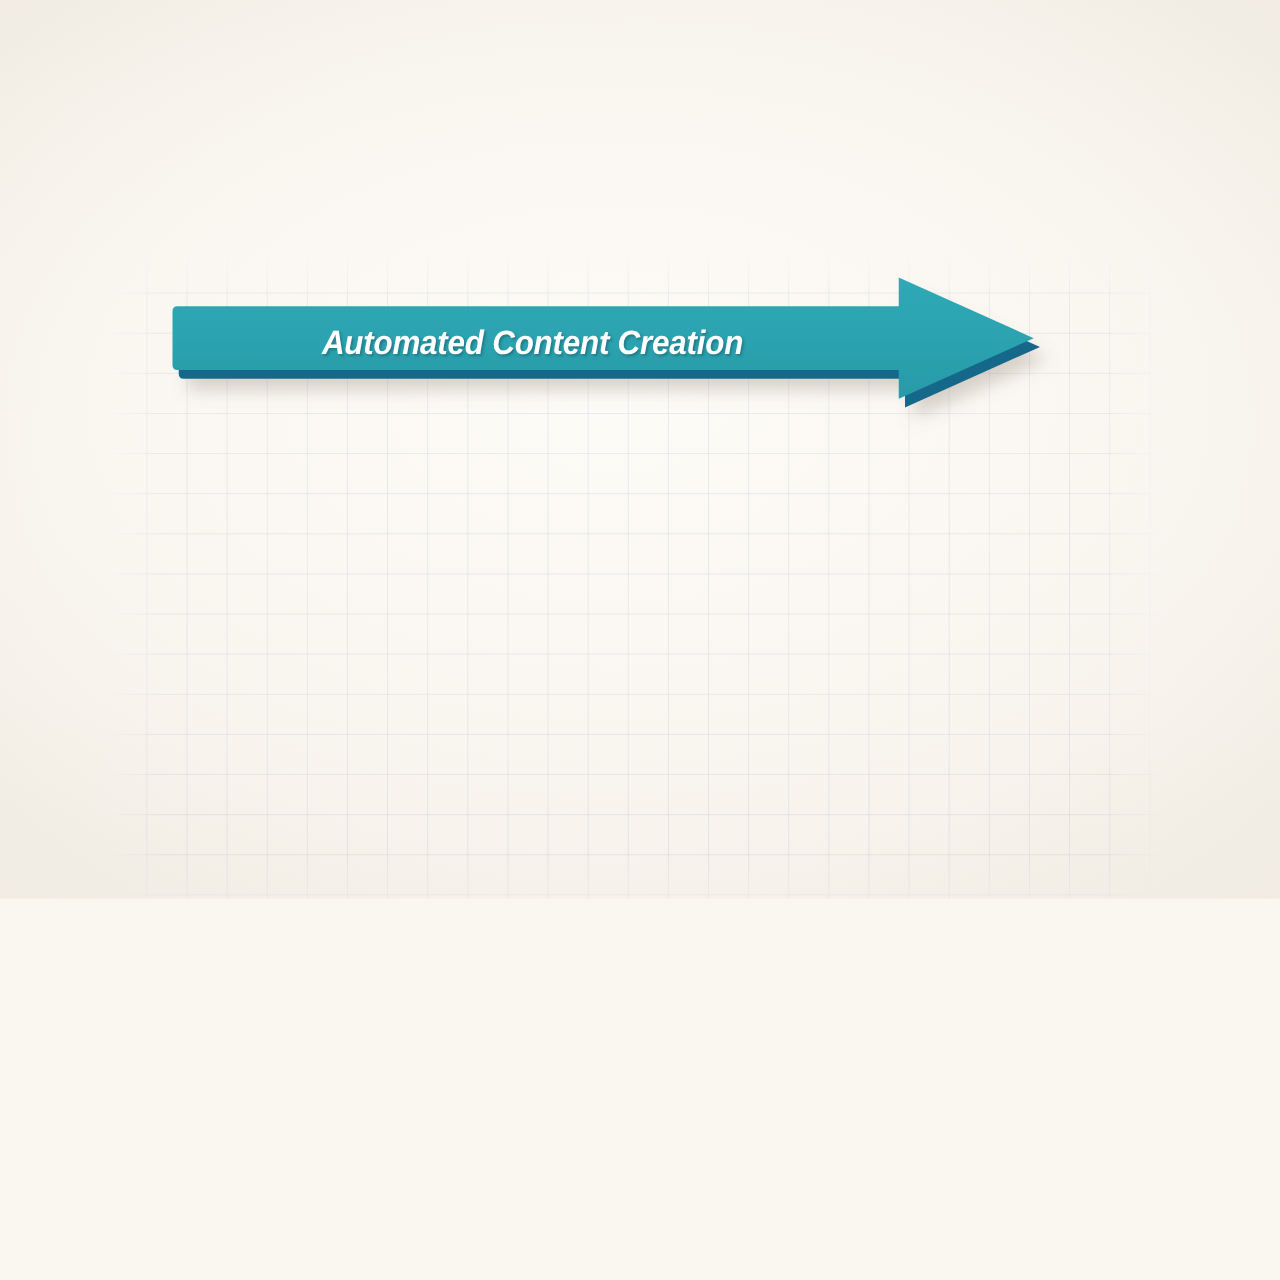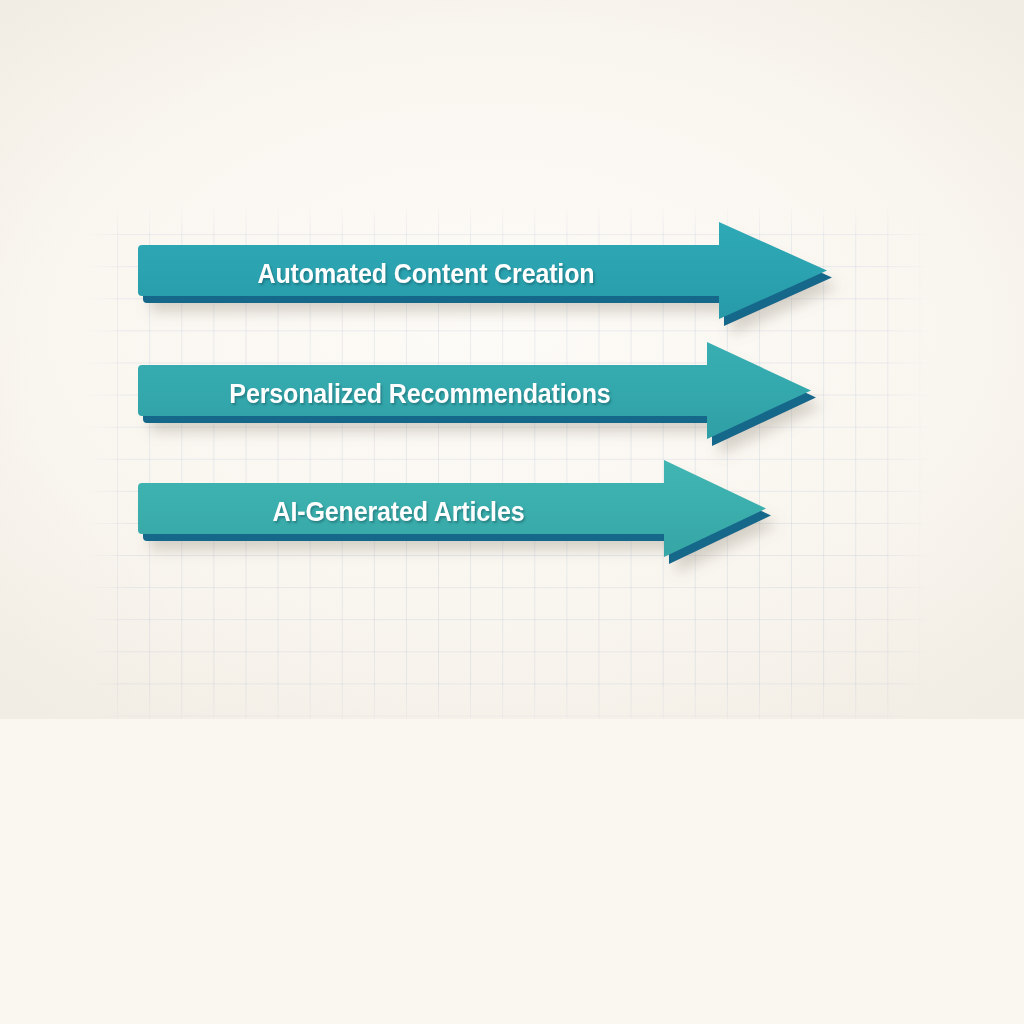--- a/index.html
+++ b/index.html
@@ -14,20 +14,21 @@
     background: #faf6f0;
   }
 
   #canvas {
     position: relative;
     width: 1024px;
     height: 719px;
     background:
       radial-gradient(ellipse 70% 60% at 48% 45%, #fdfbf7 0%, #faf7f1 55%, #f5f1e9 100%);
     overflow: hidden;
+    font-style: italic;
   }
 
   
   #paper-vignette {
     position: absolute;
     inset: 0;
     background:
       radial-gradient(ellipse 85% 85% at 50% 50%, rgba(255,255,255,0) 55%, rgba(226,216,200,0.30) 100%);
     pointer-events: none;
   }
@@ -107,55 +108,17 @@
 
         <path d="M9,31 L586,31 L586,8 L694,56.5 L586,105 L586,82 L9,82
                  Q5,82 5,78 L5,35 Q5,31 9,31 Z" transform="translate(5,7)" fill="#13688a" filter="url(#sh1)"></path>
 
         <path d="M9,31 L586,31 L586,8 L694,56.5 L586,105 L586,82 L9,82
                  Q5,82 5,78 L5,35 Q5,31 9,31 Z" fill="url(#g1)"></path>
       </svg>
       <div class="arrow-label" style="left:0; top:45px; width:586px; text-align:center;">Automated Content Creation</div>
     </div>
 
-    <div class="arrow-row" style="left:133px; top:334px; width:690px; height:116px;">
-      <svg class="arrow-svg" width="690" height="116" viewBox="0 0 690 116">
-        <defs>
-          <linearGradient id="g2" x1="0" y1="0" x2="0" y2="1">
-            <stop offset="0%" stop-color="#39aeb2"></stop>
-            <stop offset="48%" stop-color="#34a9ad"></stop>
-            <stop offset="100%" stop-color="#2f9fa5"></stop>
-          </linearGradient>
-          <filter id="sh2" x="-20%" y="-20%" width="150%" height="160%">
-            <feDropShadow dx="7" dy="9" stdDeviation="7" flood-color="#7d7466" flood-opacity="0.30"></feDropShadow>
-          </filter>
-        </defs>
-        <path d="M9,31 L574,31 L574,8 L678,56.5 L574,105 L574,82 L9,82
-                 Q5,82 5,78 L5,35 Q5,31 9,31 Z" transform="translate(5,7)" fill="#13688a" filter="url(#sh2)"></path>
-        <path d="M9,31 L574,31 L574,8 L678,56.5 L574,105 L574,82 L9,82
-                 Q5,82 5,78 L5,35 Q5,31 9,31 Z" fill="url(#g2)"></path>
-      </svg>
-      <div class="arrow-label" style="left:0; top:45px; width:574px; text-align:center;">Personalized Recommendations</div>
-    </div>
 
-    <div class="arrow-row" style="left:133px; top:452px; width:645px; height:116px;">
-      <svg class="arrow-svg" width="645" height="116" viewBox="0 0 645 116">
-        <defs>
-          <linearGradient id="g3" x1="0" y1="0" x2="0" y2="1">
-            <stop offset="0%" stop-color="#41b5b2"></stop>
-            <stop offset="48%" stop-color="#3bafad"></stop>
-            <stop offset="100%" stop-color="#36a5a5"></stop>
-          </linearGradient>
-          <filter id="sh3" x="-20%" y="-20%" width="150%" height="160%">
-            <feDropShadow dx="7" dy="9" stdDeviation="7" flood-color="#7d7466" flood-opacity="0.30"></feDropShadow>
-          </filter>
-        </defs>
-        <path d="M9,31 L531,31 L531,8 L633,56.5 L531,105 L531,82 L9,82
-                 Q5,82 5,78 L5,35 Q5,31 9,31 Z" transform="translate(5,7)" fill="#13688a" filter="url(#sh3)"></path>
-        <path d="M9,31 L531,31 L531,8 L633,56.5 L531,105 L531,82 L9,82
-                 Q5,82 5,78 L5,35 Q5,31 9,31 Z" fill="url(#g3)"></path>
-      </svg>
-      <div class="arrow-label" style="left:0; top:45px; width:531px; text-align:center;">AI-Generated Articles</div>
-    </div>
 
 
   </div>
 </div>
 
 </body></html>

